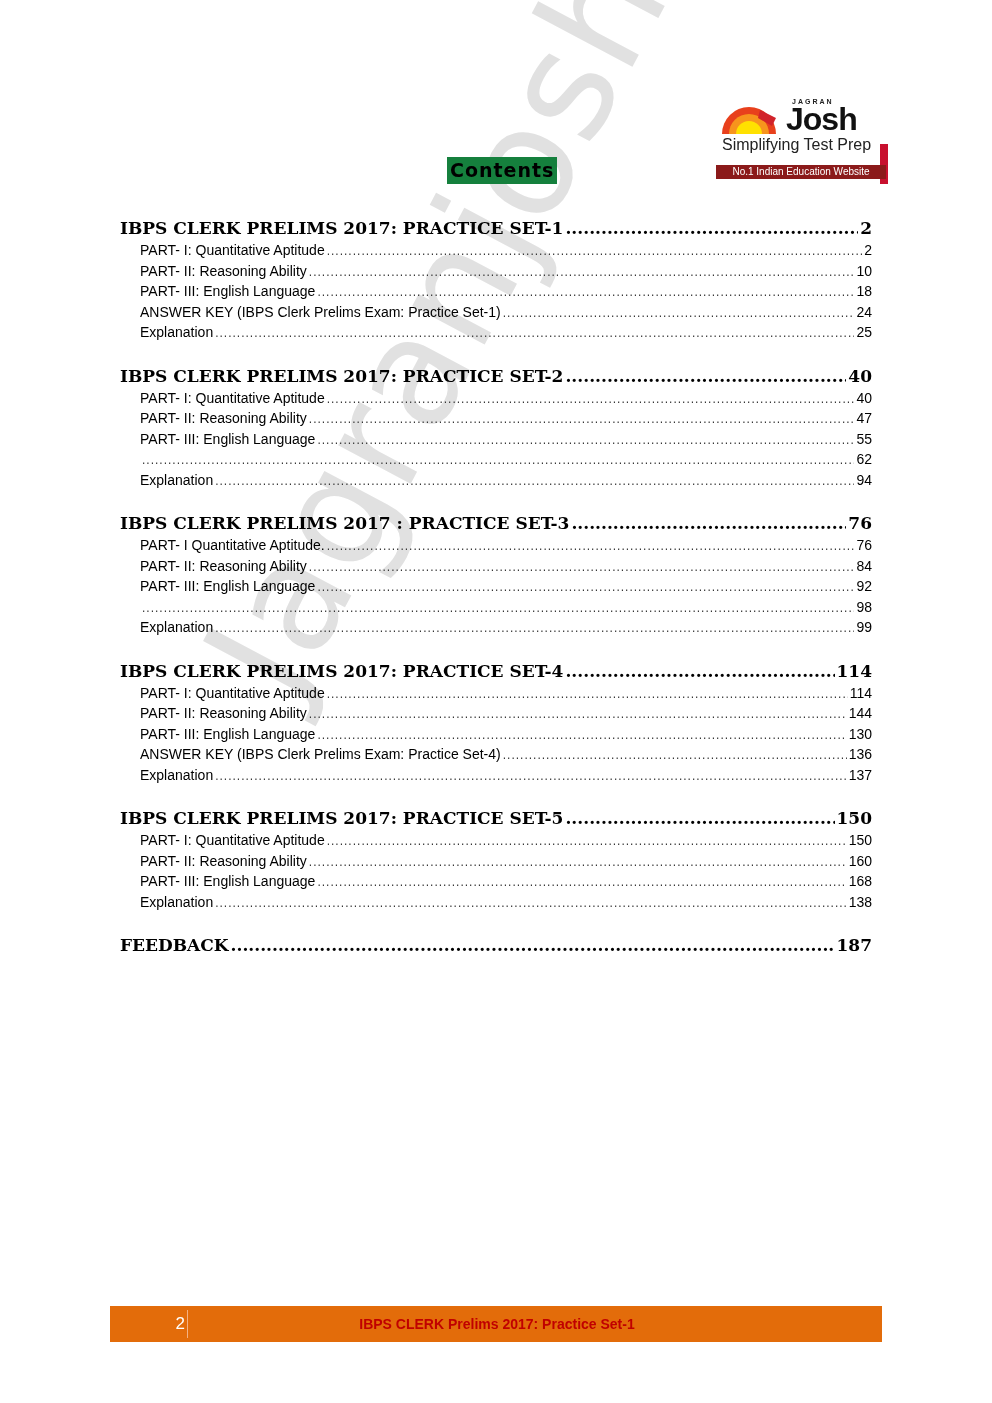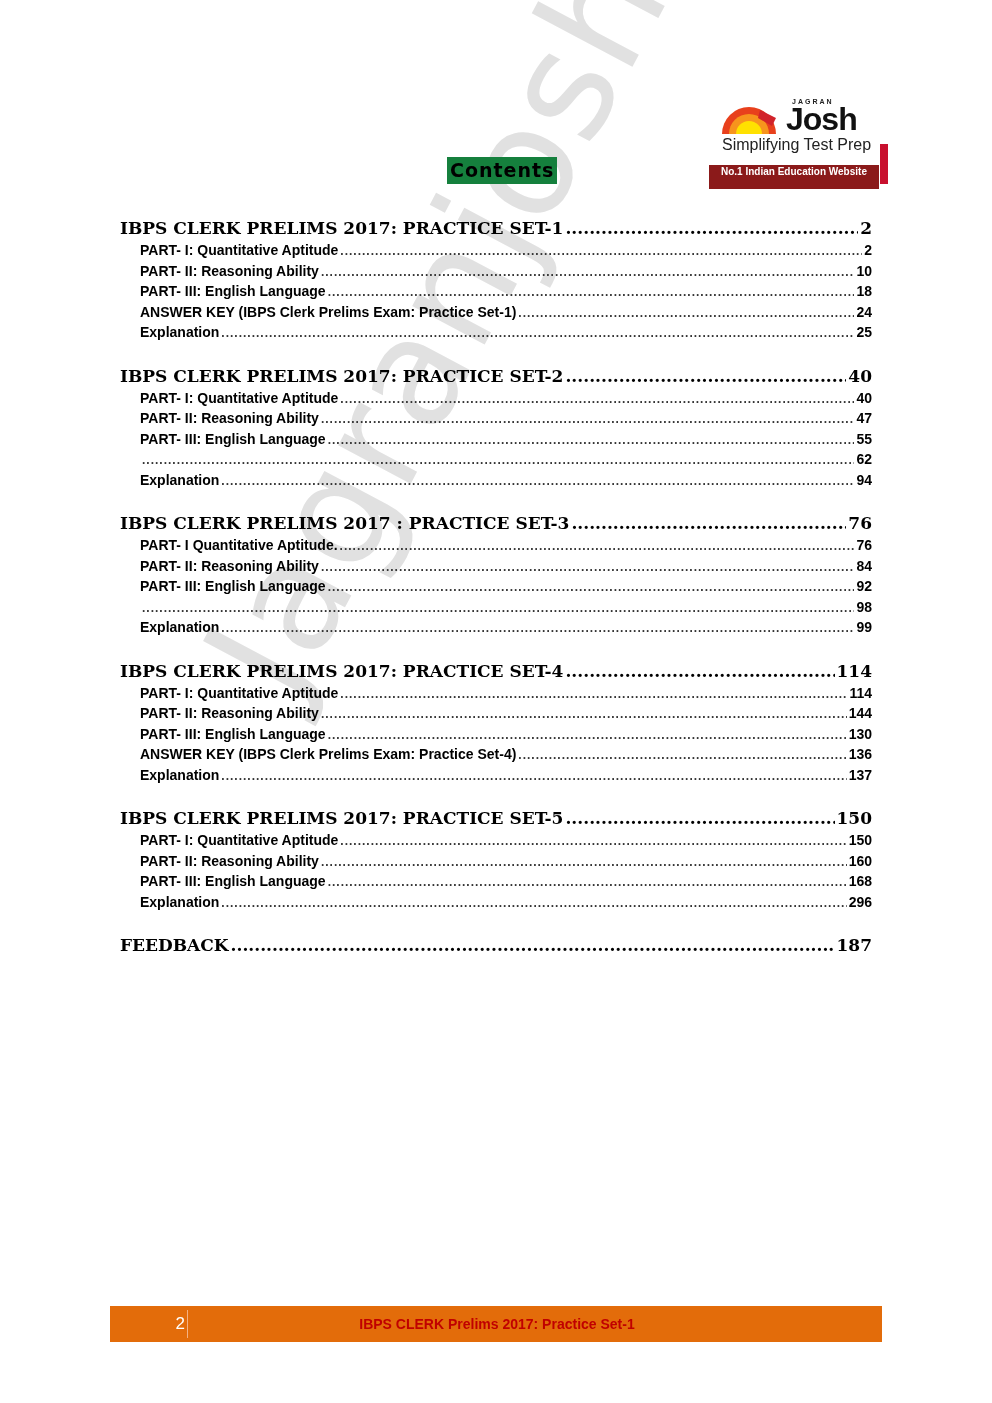--- a/index.html
+++ b/index.html
@@ -14,34 +14,34 @@
 
     
     .logo { position: absolute; left: 700px; top: 58px; width: 172px; height: 86px; z-index: 2; margin-top: 38px; }
     .logo-arc { position: absolute; left: 20px; top: 8px; width: 58px; height: 30px; }
     .logo-brand-small { position: absolute; left: 92px; top: 2px; font-size: 7px; letter-spacing: 2px;
                         font-weight: bold; color: #222; }
     .logo-brand { position: absolute; left: 86px; top: 6px; font-size: 32px; font-weight: bold;
                   color: #111; letter-spacing: -1px; line-height: 34px; }
     .logo-tagline { position: absolute; left: 22px; top: 40px; font-size: 16px; font-weight: normal;
                     color: #222; white-space: nowrap; }
-    .logo-badge { position: absolute; left: 9px; top: 69px; width: 170px; height: 24px;
-                  background: #8b1a1a; color: #fff; font-size: 10px; font-weight: bold;
+    .logo-badge { position: absolute; left: 16px; top: 69px; width: 170px; height: 14px;
+                  background: #8b1a1a; color: #fff; font-size: 10px; font-weight: normal;
                   line-height: 14px; text-align: center; white-space: nowrap; }
     .red-bar { position: absolute; left: 880px; top: 144px; width: 8px; height: 40px; background: #c8102e; }
 
     
     .contents-title { position: absolute; left: 447px; top: 157px; height: 27px; padding: 0 3px;
                       background: #15803d; font-family: "DejaVu Sans", sans-serif; font-weight: bold;
                       font-size: 19px; line-height: 27px; letter-spacing: 1px; color: #000; z-index: 2; }
 
     
     .toc { position: absolute; left: 120px; top: 216px; width: 752px; z-index: 2; }
     .toc-section { margin-bottom: 21px; }
-    .toc-line { display: flex; align-items: baseline; white-space: nowrap; font-weight: bold; }
+    .toc-line { display: flex; align-items: baseline; white-space: nowrap; }
     .toc-line .label { flex: 0 0 auto; }
     .toc-line .dots { flex: 1 1 auto; overflow: hidden; margin: 0 2px; }
     .toc-line .dots::after { content: "......................................................................................................................................................................................................................................................................................"; letter-spacing: 1px; }
     .toc-line .page { flex: 0 0 auto; }
     .toc-main { font-family: "DejaVu Serif", serif; font-weight: bold; font-size: 17px;
                 height: 24px; line-height: 24px; }
     .toc-main .dots::after { letter-spacing: 0; font-weight: bold; }
     .toc-sub { font-family: "Liberation Sans", sans-serif; font-size: 14px; height: 20.5px;
                line-height: 20.5px; padding-left: 20px; }
     .toc-sub .dots { color: #333; font-size: 12px; }
@@ -225,21 +225,21 @@
         <span class="page">160</span>
       </div>
     <div class="toc-line toc-sub">
         <span class="label">PART- III: English Language</span>
         <span class="dots"></span>
         <span class="page">168</span>
       </div>
     <div class="toc-line toc-sub">
         <span class="label">Explanation</span>
         <span class="dots"></span>
-        <span class="page">296</span>
+        <span class="page">138</span>
       </div>
   </div>
 
   <div class="toc-section">
     <div class="toc-line toc-main">
       <span class="label">FEEDBACK</span>
         <span class="dots"></span>
         <span class="page">187</span>
     </div>
   </div>

